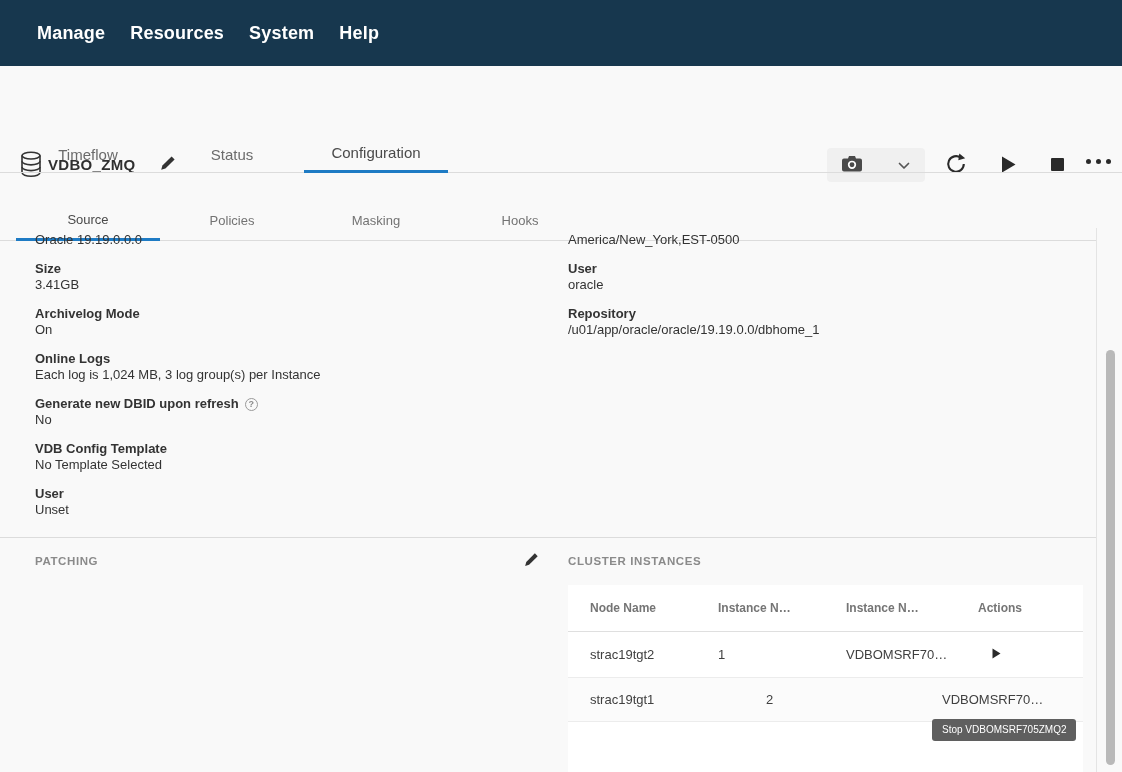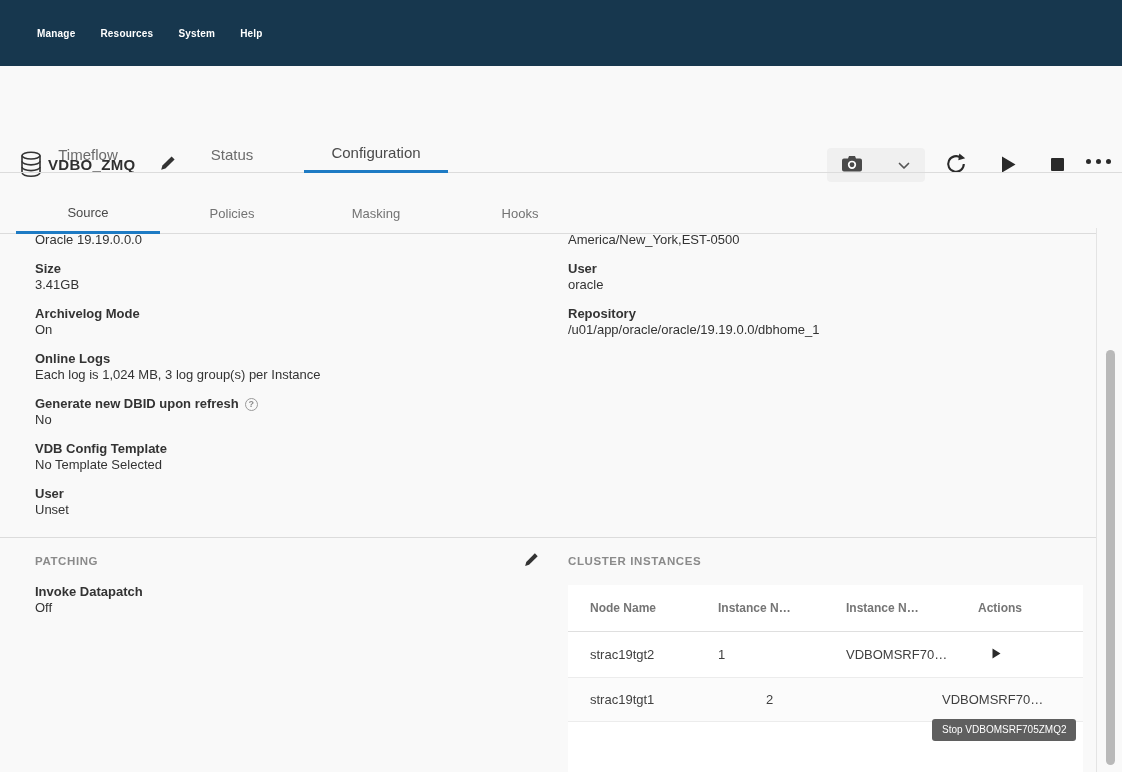--- a/index.html
+++ b/index.html
@@ -11,21 +11,21 @@
     overflow:hidden;
   }
   #app { position:relative; width:1122px; height:772px; background:#f9f9f9; overflow:hidden; }
 
   
   .topnav {
     position:absolute; left:0; top:0; width:1122px; height:66px;
     background:#17374e; display:flex; align-items:center; padding-left:37px;
   }
   .topnav .nav-item {
-    color:#ffffff; font-size:10px; font-weight:bold; margin-right:25px;
+    color:#ffffff; font-size:18px; font-weight:bold; margin-right:25px;
     cursor:pointer; letter-spacing:.2px;
   }
 
   
   .page-header { position:absolute; left:0; top:66px; width:1122px; height:66px; }
   .db-icon { position:absolute; left:20px; top:85px; }
   .page-title {
     position:absolute; left:48px; top:90px; font-size:15px; font-weight:bold; color:#2f2f2f;
     letter-spacing:.3px;
   }
@@ -49,21 +49,21 @@
     position:absolute; left:0; top:132px; width:1122px; height:41px;
     border-bottom:1px solid #dcdcdc; display:flex; padding-left:16px;
   }
   .tabs .tab {
     width:144px; height:41px; display:flex; align-items:center; justify-content:center;
     font-size:15px; color:#6b6b6b; cursor:pointer; padding-top:3px;
   }
   .tabs .tab.active { color:#4a4a4a; border-bottom:3px solid #1e7bc4; }
 
   .subtabs {
-    position:absolute; left:0; top:179px; width:1096px; height:55px;
+    position:absolute; left:0; top:186px; width:1096px; height:55px;
     border-bottom:1px solid #dcdcdc; display:flex; padding-left:16px;
   }
   .subtabs .tab {
     width:144px; height:55px; display:flex; align-items:center; justify-content:center;
     font-size:13px; color:#737373; cursor:pointer; padding-top:14px;
   }
   .subtabs .tab.active { color:#4a4a4a; border-bottom:3px solid #1e7bc4; }
 
   
   .col-left  { position:absolute; left:35px;  top:232px; width:500px; }
@@ -252,26 +252,20 @@
   <div class="section-divider"></div>
 
   <h2 class="section-heading patching-heading">PATCHING</h2>
   <button class="patching-edit">
     <span>
       <svg width="15" height="15" viewBox="0 0 16 16">
         <path d="M1.2 14.8 L2.4 10.6 L11.6 1.4 L14.6 4.4 L5.4 13.6 Z" fill="#333"></path>
       </svg>
     </span>
   </button>
-  <div class="patching-fields">
-    <div class="field">
-      <span class="lbl">Invoke Datapatch</span>
-      <span class="val">Off</span>
-    </div>
-  </div>
 
   <h2 class="section-heading cluster-heading">CLUSTER INSTANCES</h2>
 
   <div class="cluster-table">
     <div class="t-row t-head">
       <span>Node Name</span>
       <span>Instance N…</span>
       <span>Instance N…</span>
       <span>Actions</span>
     </div>

